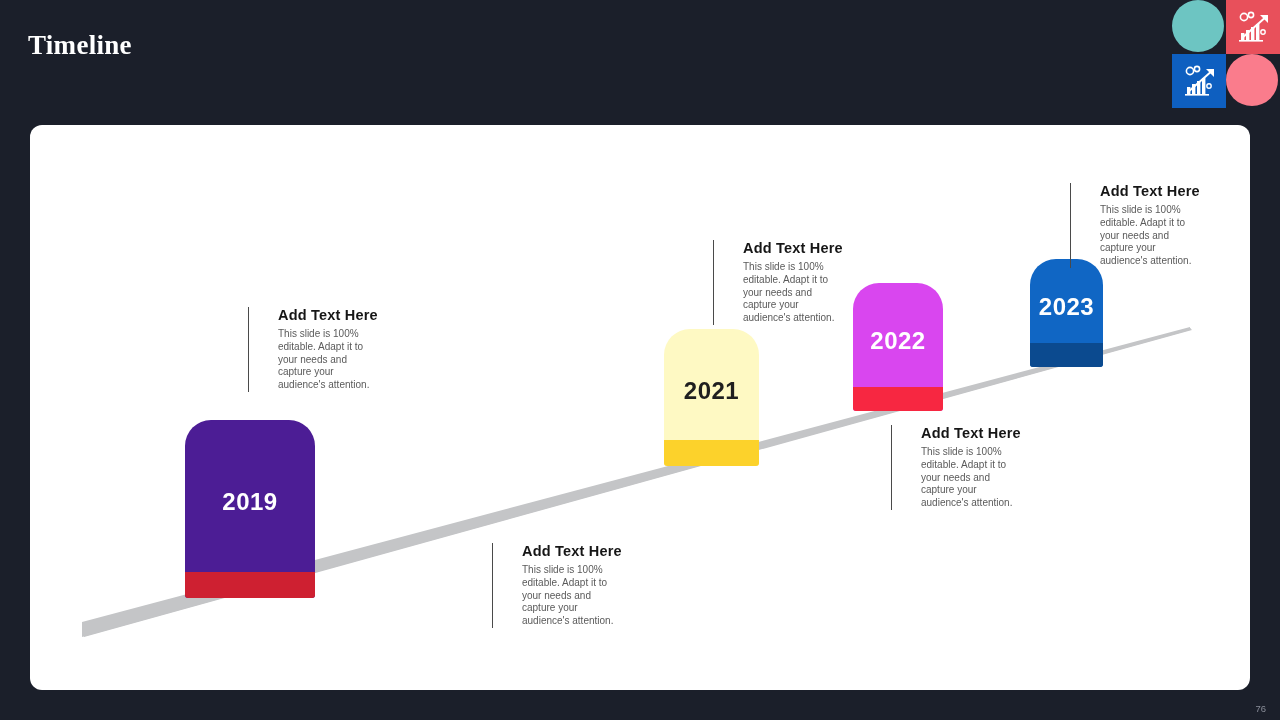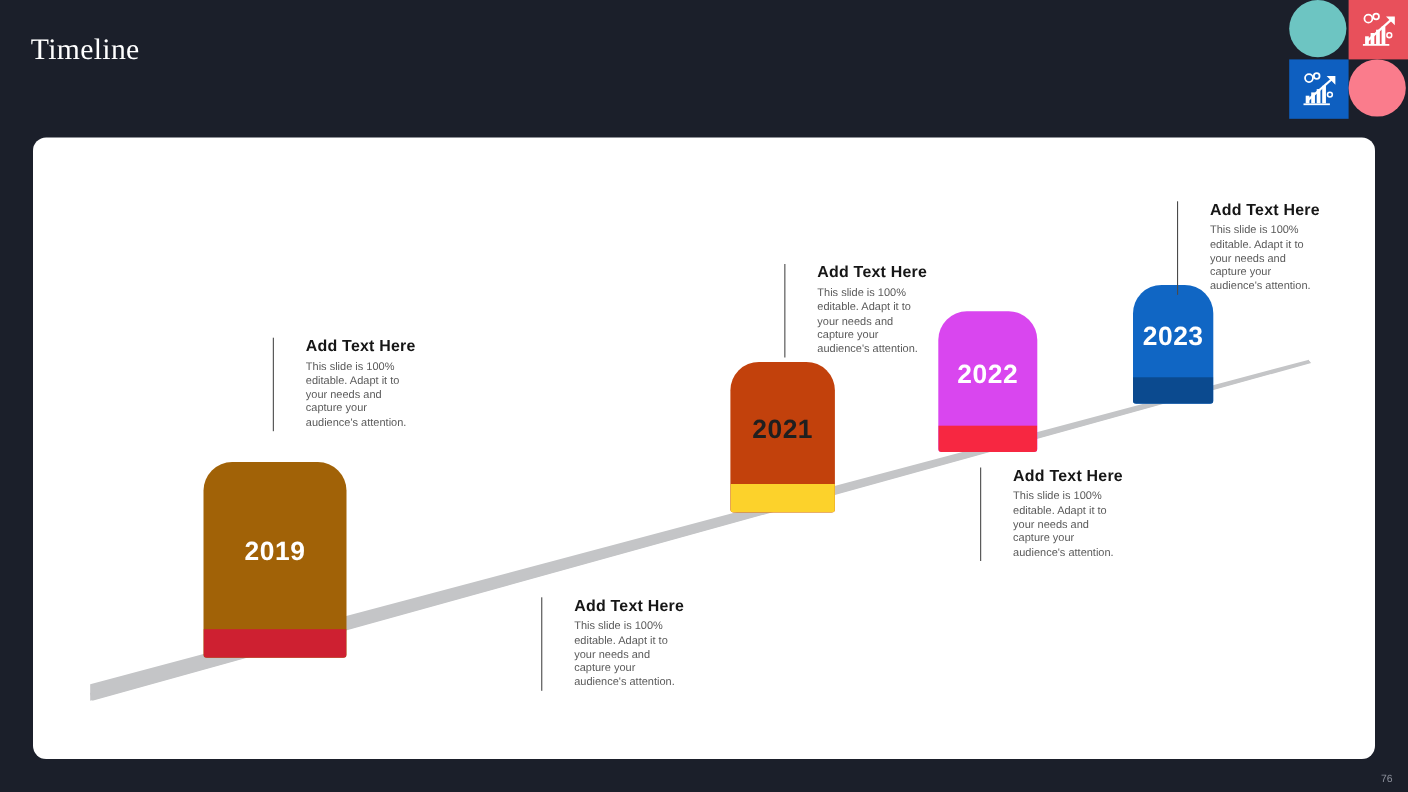--- a/index.html
+++ b/index.html
@@ -8,21 +8,21 @@
     background:#1B1F2A;
     font-family:"Liberation Sans", sans-serif;
     overflow:hidden;
   }
   .slide { position:relative; width:1280px; height:720px; background:#1B1F2A; }
 
   
   .slide-title {
     position:absolute; left:28px; top:30px;
     font-family:"Liberation Serif", serif;
-    font-size:27px; font-weight:normal; color:#FFFFFF;
+    font-size:27px; font-weight:bold; color:#FFFFFF;
     letter-spacing:.3px;
   }
 
   
   .logo { position:absolute; right:0px; top:0px; width:108px; height:120px; }
   .logo-cell { position:absolute; width:54px; height:54px; }
   .logo-c1 { left:0;  top:0;  }
   .logo-c2 { left:54px; top:0;  background:#E8505B; }
   .logo-c3 { left:0;  top:54px; background:#0E5FC0; }
   .logo-c4 { left:54px; top:54px; }
@@ -123,37 +123,37 @@
 
   <div class="card">
 
     <svg class="road" viewBox="0 0 1220 565" preserveAspectRatio="none">
       <polygon points="52,505 1160,203 1162,205 54,512" fill="#C4C5C7"></polygon>
       <polygon points="52,505 1160,203 1161,204 53,509" fill="#C4C5C7"></polygon>
       <polygon points="52,497 1160,202 1160,205 52,512" fill="#C4C5C7"></polygon>
     </svg>
 
     <div class="marker" style="left:155px; top:295px; width:130px; height:178px;">
-      <div class="marker-body" style="background:#a16207;">
+      <div class="marker-body" style="background:#4c1d95;">
         <div class="marker-base" style="background:#CE2031; height:26px;"></div>
         <div class="marker-year" style="top:68px; color:#FFFFFF;">2019</div>
       </div>
     </div>
     <div class="txtblock" style="left:218px; top:182px; width:135px;">
       <div class="txt-head">Add  Text Here</div>
       <div class="txt-body">This slide is 100% editable.  Adapt it to your needs and capture your audience's attention.</div>
     </div>
 
     <div class="txtblock" style="left:462px; top:418px; width:135px;">
       <div class="txt-head">Add  Text Here</div>
       <div class="txt-body">This slide is 100% editable.  Adapt it to your needs and capture your audience's attention.</div>
     </div>
 
     <div class="marker" style="left:634px; top:204px; width:95px; height:137px;">
-      <div class="marker-body" style="background:#c2410c;">
+      <div class="marker-body" style="background:#fef9c3;">
         <div class="marker-base" style="background:#FCD22B; height:26px;"></div>
         <div class="marker-year" style="top:48px; color:#1F1F1F;">2021</div>
       </div>
     </div>
     <div class="txtblock" style="left:683px; top:115px; width:130px;">
       <div class="txt-head">Add  Text Here</div>
       <div class="txt-body">This slide is 100% editable.  Adapt it to your needs and capture your audience's attention.</div>
     </div>
 
     <div class="marker" style="left:823px; top:158px; width:90px; height:128px;">

